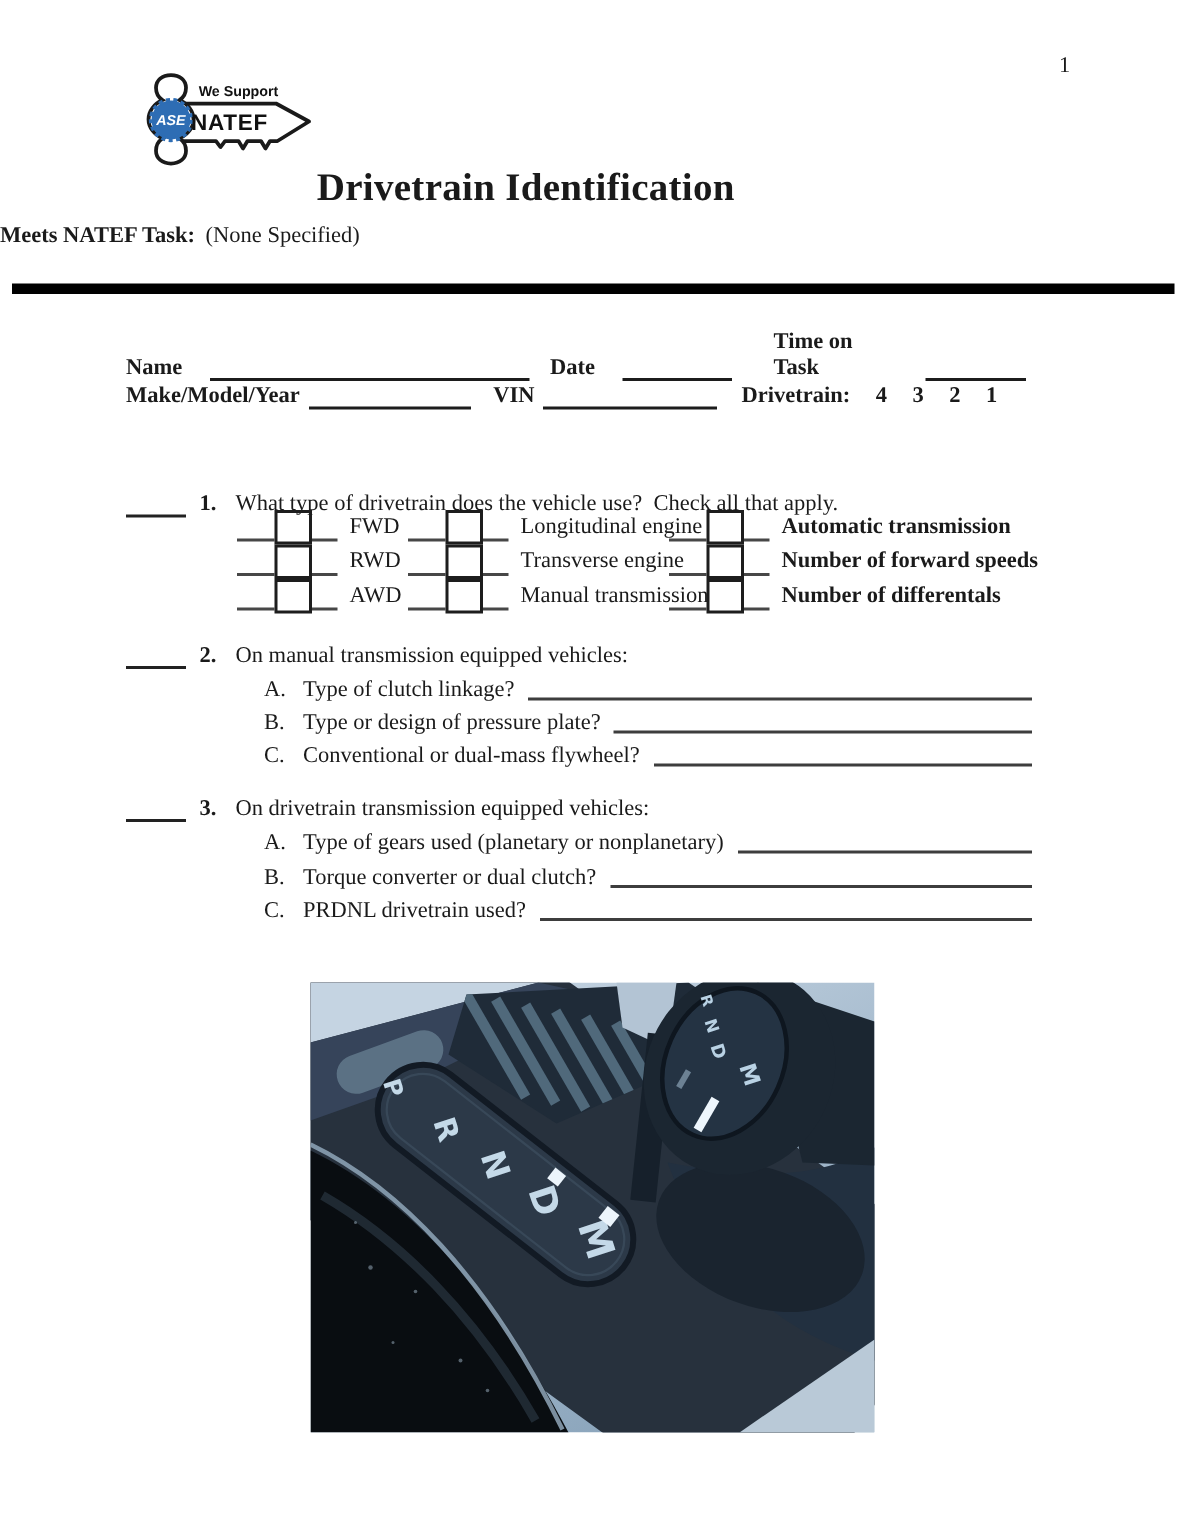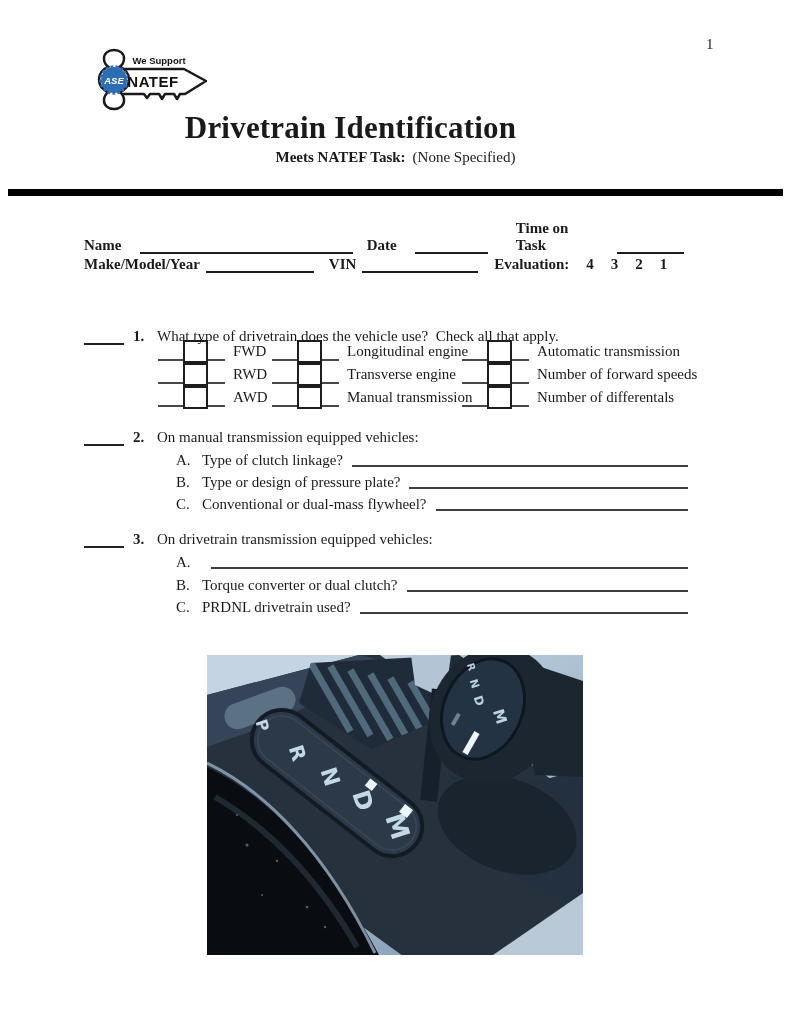--- a/index.html
+++ b/index.html
@@ -1,36 +1,36 @@
 <!DOCTYPE html>
 <html><head>
 <meta charset="utf-8">
 <style>
   html,body{margin:0;padding:0;background:#ffffff;}
   .page{position:relative;width:791px;height:1024px;background:#fff;overflow:hidden;
         font-family:"Liberation Serif",serif;color:#1a1a1a;}
   .abs{position:absolute;}
   .pagenum{top:36px;left:706px;font-size:15px;}
   .logo{top:42px;left:86px;width:126px;height:70px;}
-  .title{top:110px;left:0;width:701px;text-align:center;font-size:31px;font-weight:bold;letter-spacing:.2px;}
-  .subtitle{top:149px;left:0;width:791px;text-align:center;font-size:15px;}
+  .title{top:110px;left:0;width:701px;text-align:center;font-size:26px;font-weight:bold;letter-spacing:.2px;}
+  .subtitle{top:149px;left:0;width:791px;font-size:15px;}
   .subtitle .b{font-weight:bold;}
   .subtitle .v{margin-left:7px;}
   .rule{top:189px;left:8px;width:775px;height:7px;background:#000;}
   .formrow{display:flex;align-items:flex-end;font-size:15px;font-weight:bold;}
   .row1{top:220px;left:84px;width:600px;gap:12px;}
   .row2{top:256px;left:84px;width:620px;}
   .wline{display:inline-block;height:15px;border-bottom:2px solid #1c1c1c;}
   .evals{display:flex;gap:17px;margin-left:17px;}
   .qline{display:flex;align-items:flex-end;font-size:15px;}
   .blank{display:inline-block;width:40px;height:14px;border-bottom:2px solid #222;margin-right:9px;flex:none;}
   .qnum{font-weight:bold;min-width:17px;margin-right:7px;}
   .grid{top:340px;left:158px;width:575px;height:69px;}
   .col{position:absolute;top:0;}
-  .col1{left:0;} .col2{left:114px;} .col3{left:304px;}
+  .col1{left:0;} .col2{left:114px;} .col3{left:288px;font-weight:bold;}
   .cbrow{display:flex;align-items:center;height:23px;}
   .cline{display:inline-block;height:17px;border-bottom:2px solid #474747;align-self:flex-end;margin-bottom:2px;}
   .cl{width:25px;} .cr{width:17px;}
   .cbox{display:inline-block;width:21px;height:19px;border:2px solid #1d1d1d;background:transparent;flex:none;}
   .clabel{margin-left:8px;font-size:15px;white-space:nowrap;}
   .item{display:flex;align-items:flex-end;font-size:15px;left:176px;width:512px;}
   .iletter{min-width:20px;margin-right:6px;}
   .itext{white-space:nowrap;}
   .iline{flex:1;border-bottom:2px solid #3d3d3d;height:2px;margin-left:9px;margin-bottom:2px;min-width:30px;}
   .photo{top:655px;left:207px;width:376px;height:300px;}
@@ -69,21 +69,21 @@
     <span class="wline" style="width:76px;margin-left:6px;"></span>
     <span style="margin-left:16px;">Time on Task</span>
     <span class="wline" style="width:70px;margin-left:6px;"></span>
   </div>
 
   <div class="abs formrow row2">
     <span>Make/Model/Year</span>
     <span class="wline" style="width:108px;margin-left:6px;"></span>
     <span style="margin-left:15px;">VIN</span>
     <span class="wline" style="width:116px;margin-left:6px;"></span>
-    <span style="margin-left:16px;">Evaluation:</span>
+    <span style="margin-left:16px;">Drivetrain:</span>
     <span class="evals">
       <span>4</span>
       <span>3</span>
       <span>2</span>
       <span>1</span>
     </span>
   </div>
 
   <div class="abs qline" style="top:328px;left:84px;width:640px;">
     <span class="blank"></span>
@@ -175,20 +175,21 @@
     <span class="iline"></span>
   </div>
 
   <div class="abs qline" style="top:531px;left:84px;width:640px;">
     <span class="blank"></span>
     <span class="qnum">3.</span>
     <span>On drivetrain transmission equipped vehicles:</span>
   </div>
   <div class="abs item" style="top:554px;">
     <span class="iletter">A.</span>
+    <span class="itext">Type of gears used (planetary or nonplanetary)</span>
     <span class="iline"></span>
   </div>
   <div class="abs item" style="top:577px;">
     <span class="iletter">B.</span>
     <span class="itext">Torque converter or dual clutch?</span>
     <span class="iline"></span>
   </div>
   <div class="abs item" style="top:599px;">
     <span class="iletter">C.</span>
     <span class="itext">PRDNL drivetrain used?</span>

